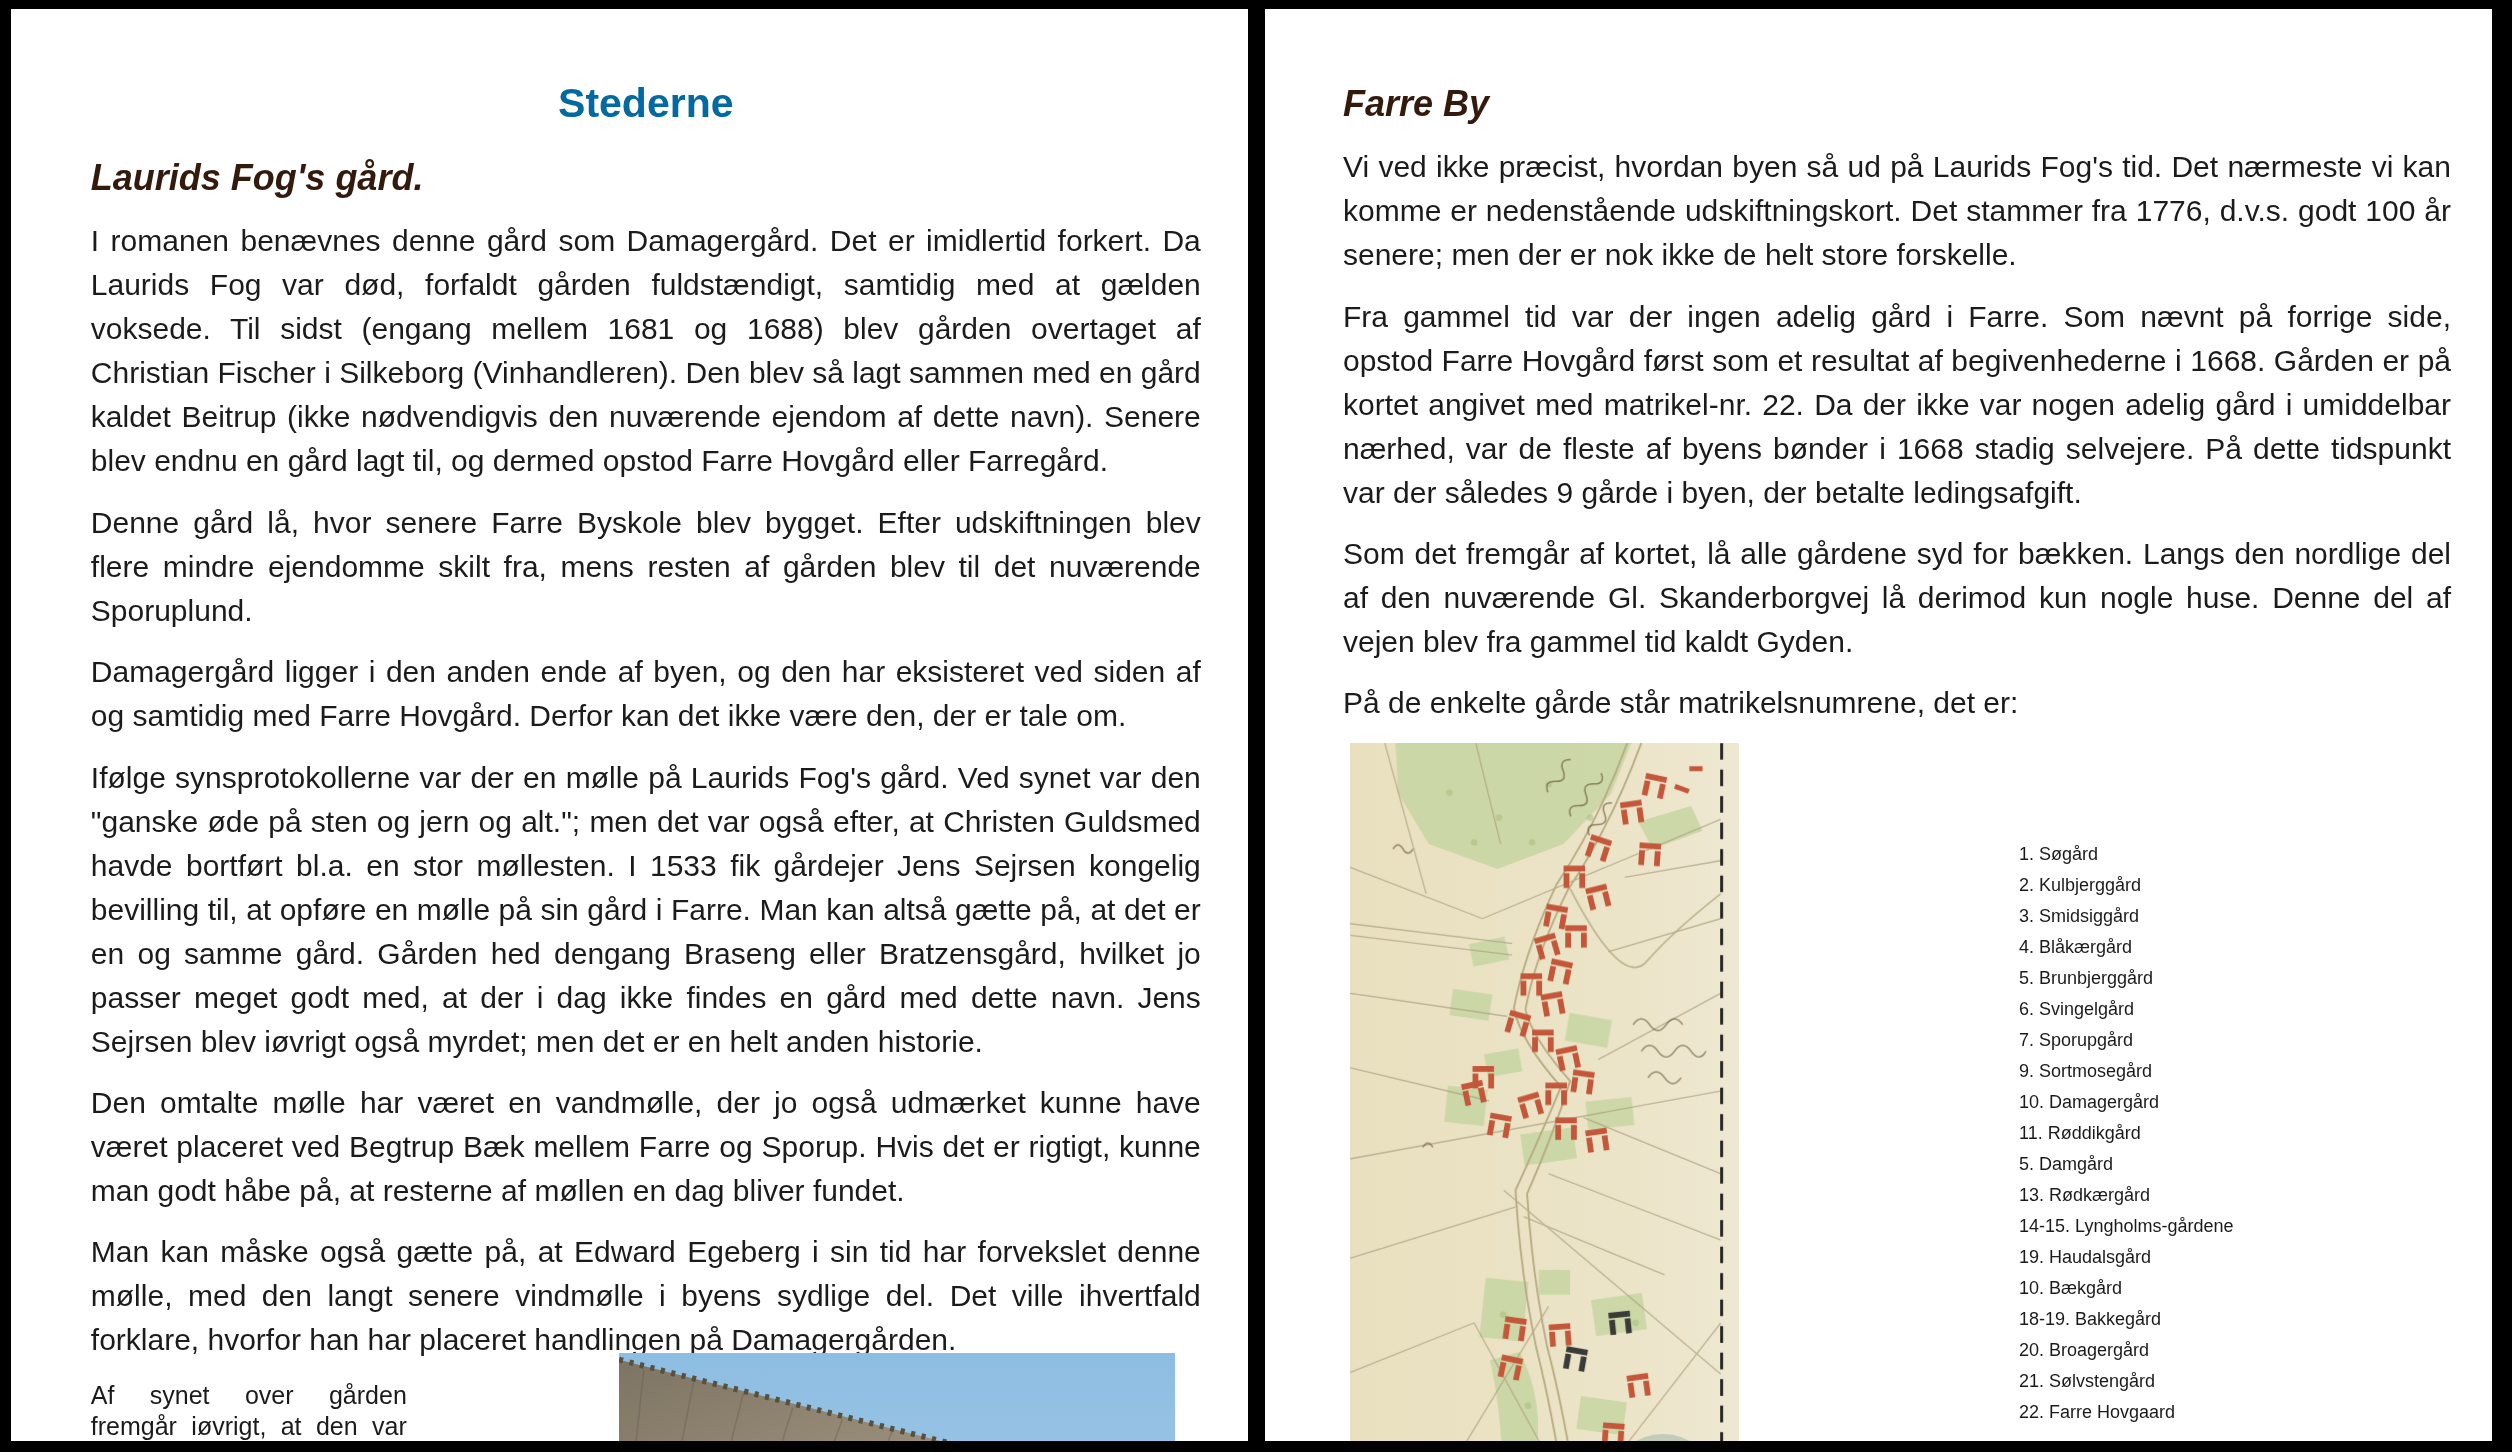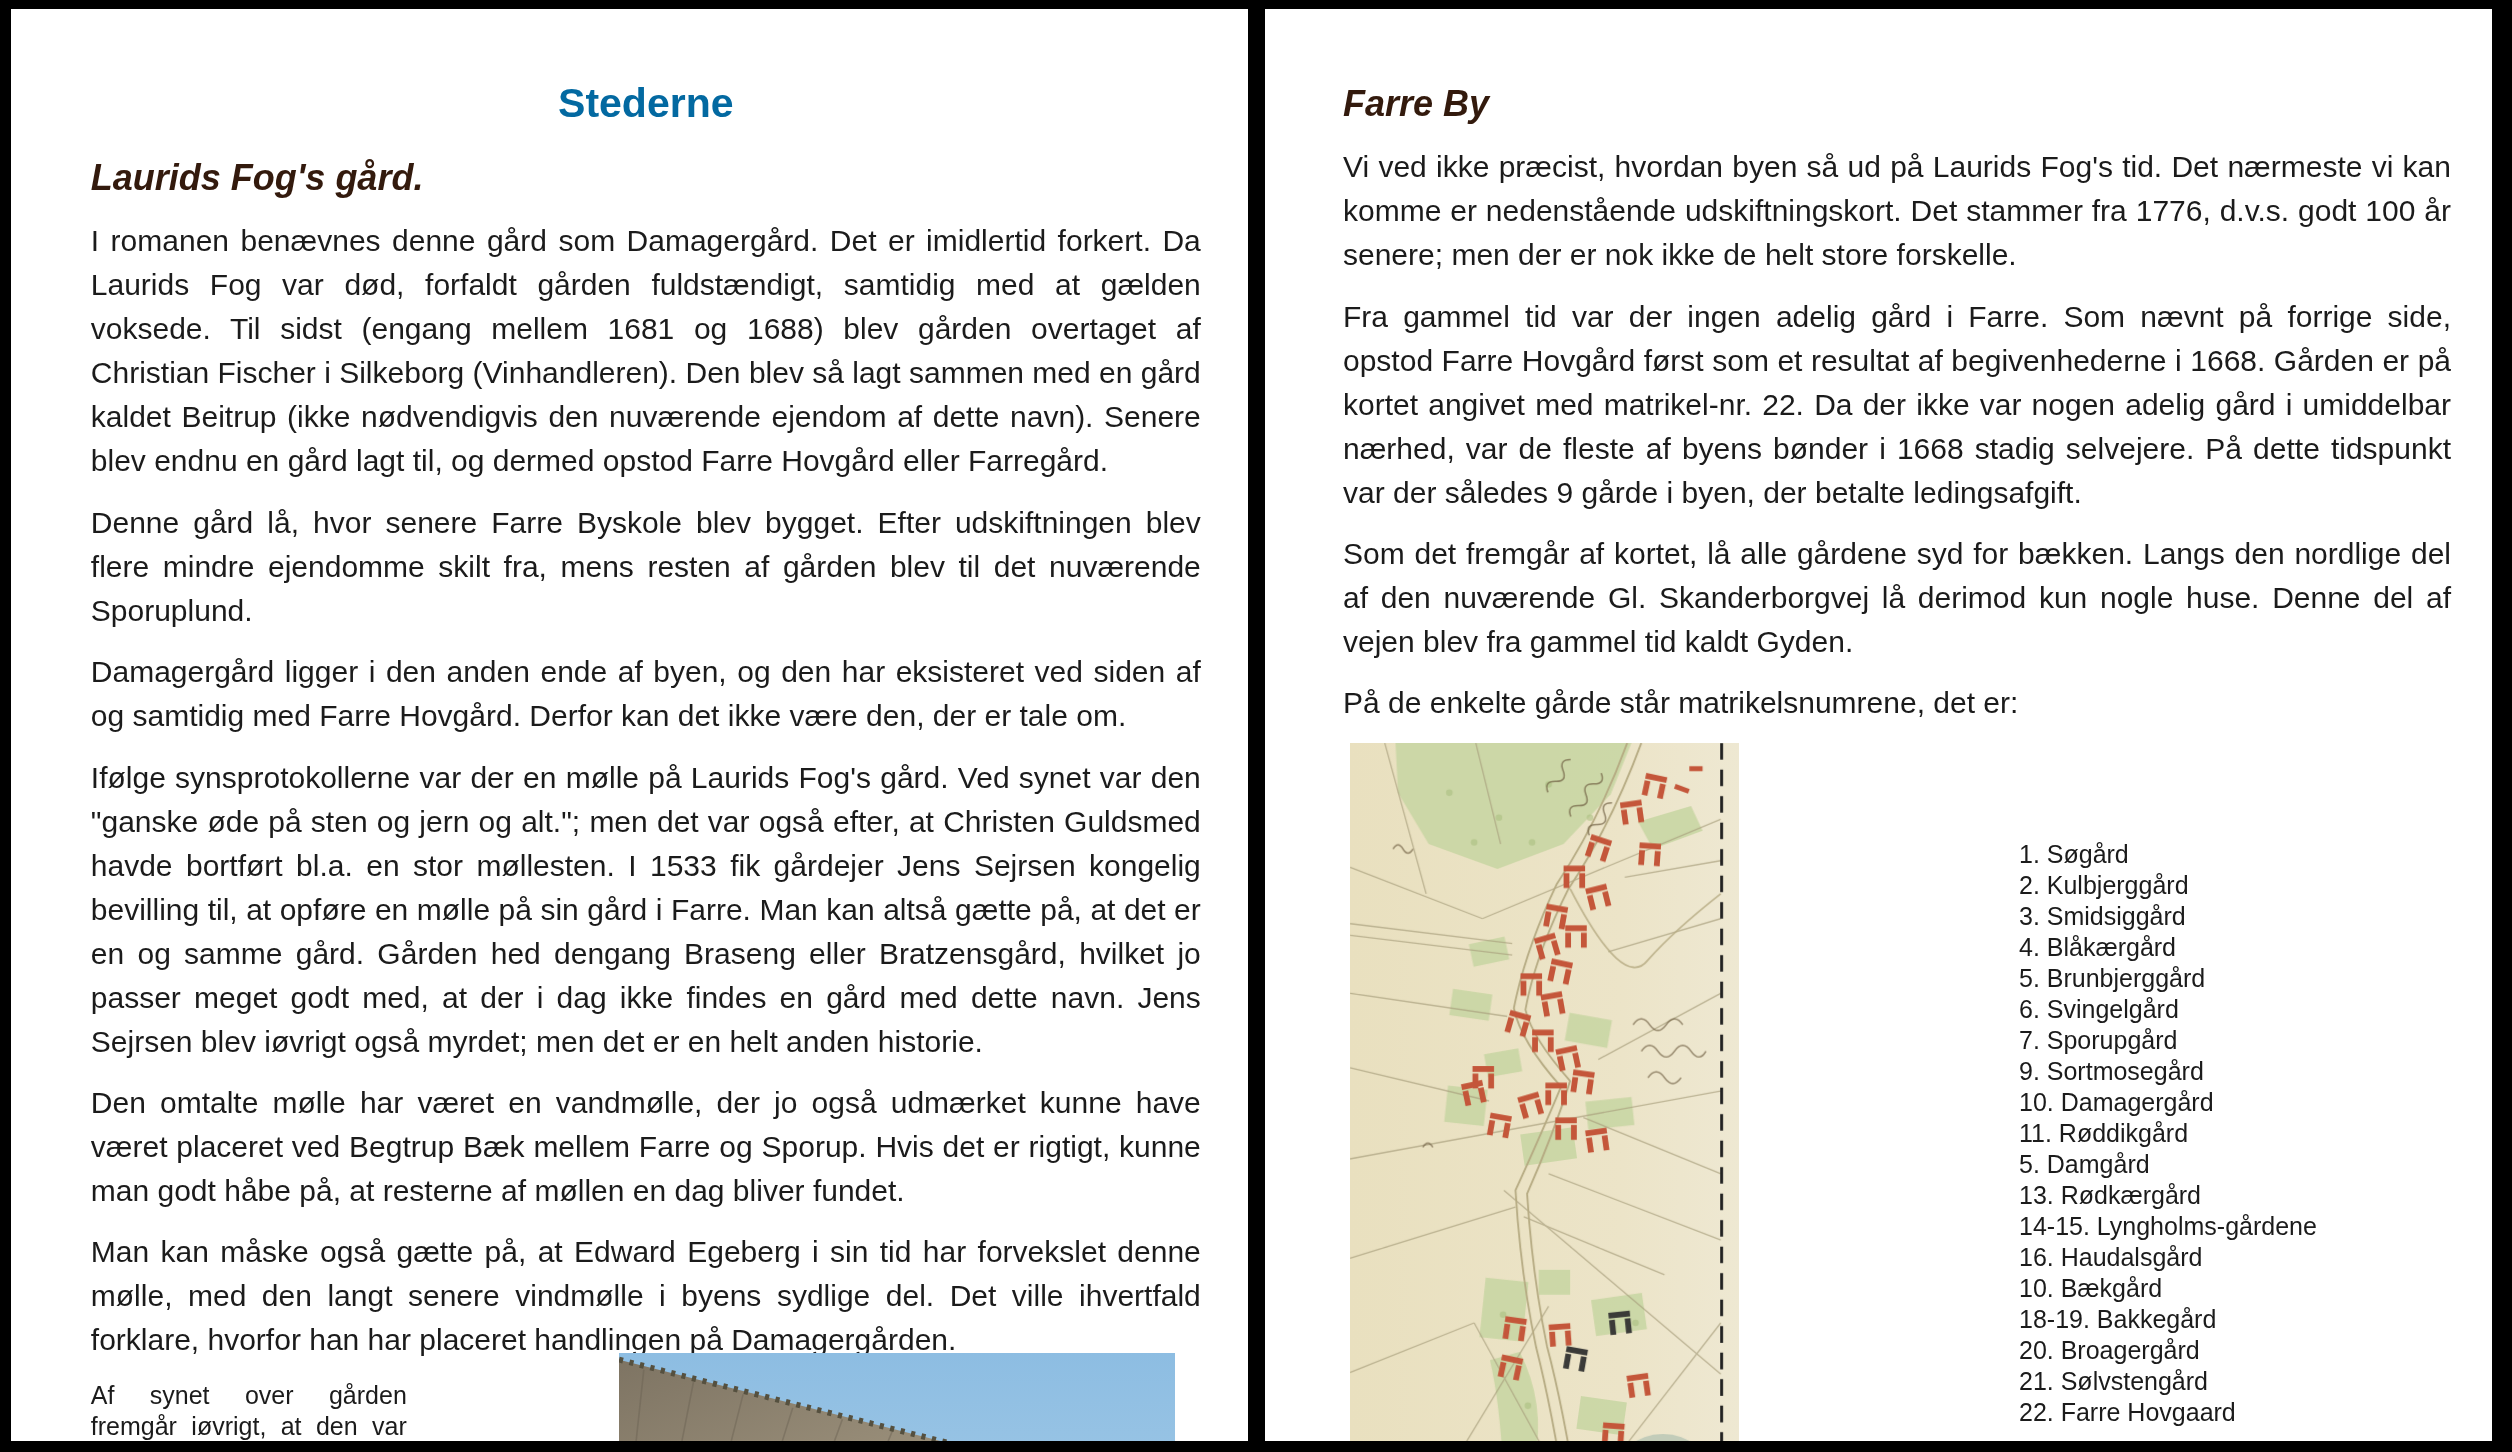--- a/index.html
+++ b/index.html
@@ -11,21 +11,21 @@
   h1.doc-title{margin:0 0 28px 0;font-size:41px;line-height:1.2;font-weight:bold;
                text-align:center;color:#0369a1;}
   h2.sec{margin:0 0 20px 0;font-size:36px;line-height:1.2;font-weight:bold;font-style:italic;color:#331a0d;}
   p.body{margin:0 0 17.4px 0;font-size:30px;line-height:44px;text-align:justify;}
   .photo-row{position:relative;margin-top:5px;height:431px;}
   .col-narrow{width:316px;margin:0;font-size:25px;line-height:31px;text-align:justify;}
   .barn-photo{position:absolute;left:528px;top:-26.5px;width:556px;height:420px;}
   .map-row{position:relative;height:820px;}
   .farm-map{position:absolute;left:6.6px;top:0;width:389px;height:806px;}
   ul.farm-list{position:absolute;left:676px;top:96px;margin:0;padding:0;list-style:none;
-               font-size:25px;line-height:31px;}
+               font-size:18px;line-height:31px;}
 </style>
 </head>
 <body>
 
 <div class="canvas">
 
   <section class="page page-left">
     <h1 class="doc-title">Stederne</h1>
     <h2 class="sec">Laurids Fog's gård.</h2>
 
@@ -322,21 +322,21 @@
         <li>4. Blåkærgård</li>
         <li>5. Brunbjerggård</li>
         <li>6. Svingelgård</li>
         <li>7. Sporupgård</li>
         <li>9. Sortmosegård</li>
         <li>10. Damagergård</li>
         <li>11. Røddikgård</li>
         <li>5. Damgård</li>
         <li>13. Rødkærgård</li>
         <li>14-15. Lyngholms-gårdene</li>
-        <li>16. Haudalsgård</li>
+        <li>19. Haudalsgård</li>
         <li>10. Bækgård</li>
         <li>18-19. Bakkegård</li>
         <li>20. Broagergård</li>
         <li>21. Sølvstengård</li>
         <li>22. Farre Hovgaard</li>
       </ul>
     </div>
   </section>
 </div>
 

